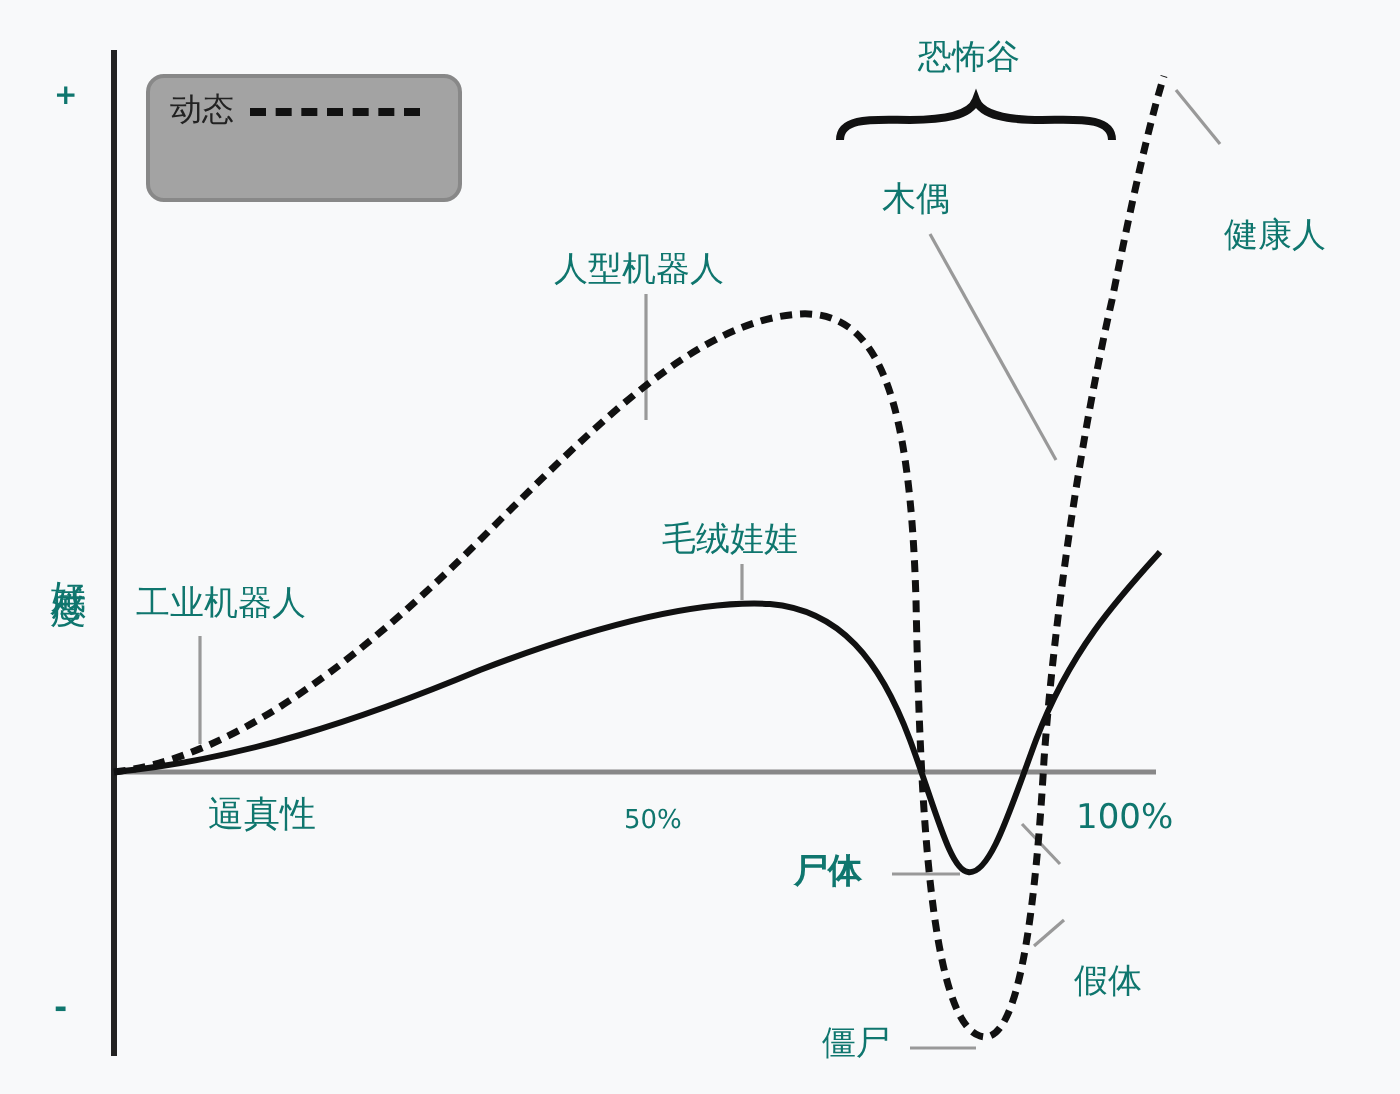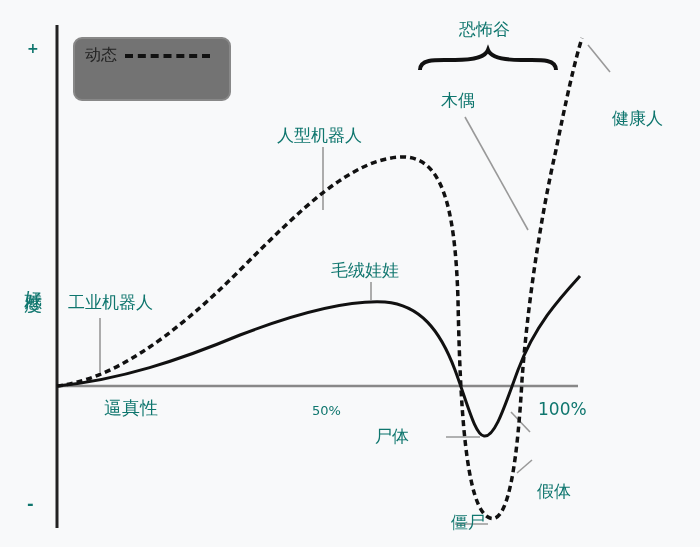--- a/index.html
+++ b/index.html
@@ -3,21 +3,21 @@
 <meta charset="utf-8">
 <style>
   html, body { margin: 0; padding: 0; background: #f8f9fa; }
   body { width: 700px; height: 547px; position: relative; overflow: hidden;
          font-family: "DejaVu Sans", "Liberation Sans", sans-serif; color: #222; }
   svg { position: absolute; left: 0; top: 0; }
   .lbl { position: absolute; font-size: 17px; color: #0f766e; white-space: nowrap; line-height: 1; }
   .small { font-size: 13px; }
   .vert { writing-mode: vertical-rl; letter-spacing: 2px; }
   .legend { position: absolute; left: 73px; top: 37px; width: 158px; height: 64px;
-            border: 2px solid #888; border-radius: 9px; box-sizing: border-box; background: #737373; }
+            border: 2px solid #888; border-radius: 9px; box-sizing: border-box; background: #a3a3a3; }
   .legend-row { position: absolute; left: 10px; display: flex; align-items: center; font-size: 16px; }
   .legend-line { width: 85px; height: 0; margin-left: 8px; }
 </style>
 </head>
 <body>
 
 <svg width="700" height="547">
 
   <line x1="57" y1="25" x2="57" y2="528" stroke="#222" stroke-width="3"></line>
 
@@ -57,15 +57,15 @@
 <span class="lbl" style="left:72px; top:399px; font-size:18px;margin-left:32px;">逼真性</span>
 <span class="lbl small" style="left:312px; top:404px;">50%</span>
 <span class="lbl" style="left:538px; top:401px;">100%</span>
 
 <span class="lbl" style="left:459px; top:21px;">恐怖谷</span>
 <span class="lbl" style="left:68px; top:294px;">工业机器人</span>
 <span class="lbl" style="left:277px; top:127px;">人型机器人</span>
 <span class="lbl" style="left:331px; top:262px;">毛绒娃娃</span>
 <span class="lbl" style="left:441px; top:92px;">木偶</span>
 <span class="lbl" style="left:612px; top:70px;margin-top:40px;">健康人</span>
-<span class="lbl" style="left:375px; top:428px;">尸体</span>
-<span class="lbl" style="left:411px; top:514px;margin-left:40px;">僵尸</span>
+<span class="lbl" style="left:397px; top:428px;font-weight:bold;">尸体</span>
+<span class="lbl" style="left:411px; top:514px;">僵尸</span>
 <span class="lbl" style="left:537px; top:447px;margin-top:36px;">假体</span>
 
 </body></html>

